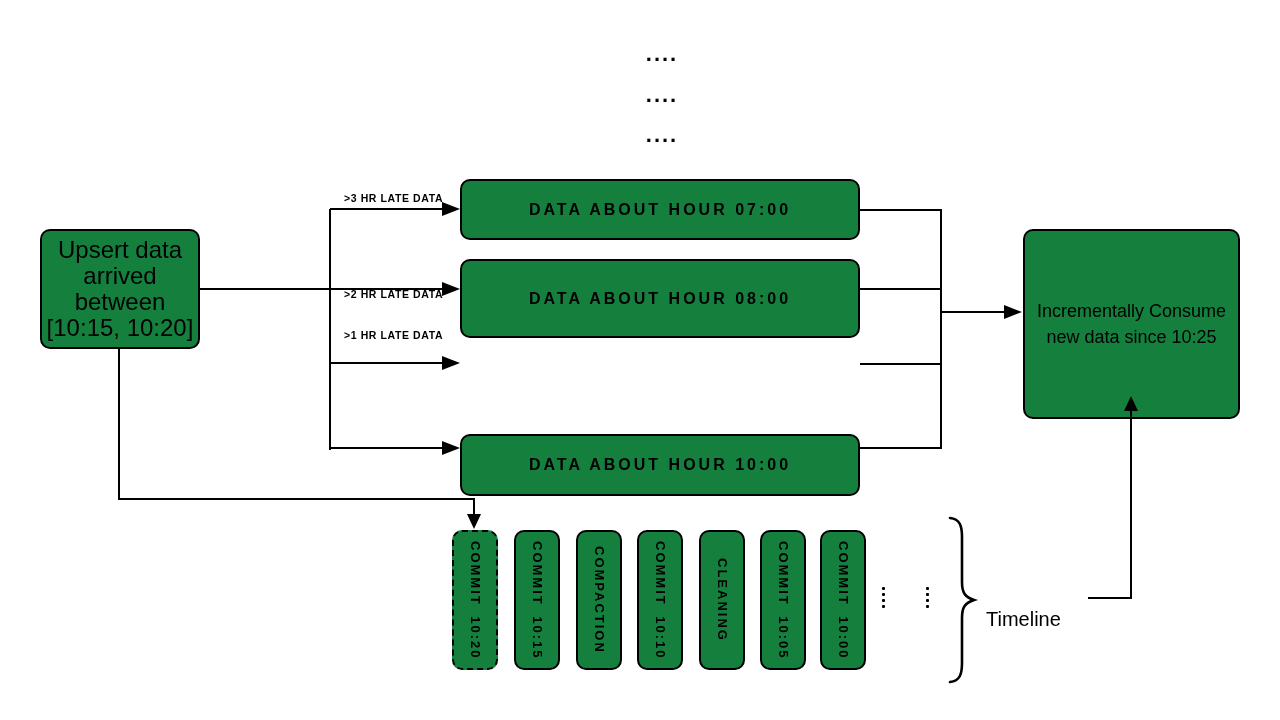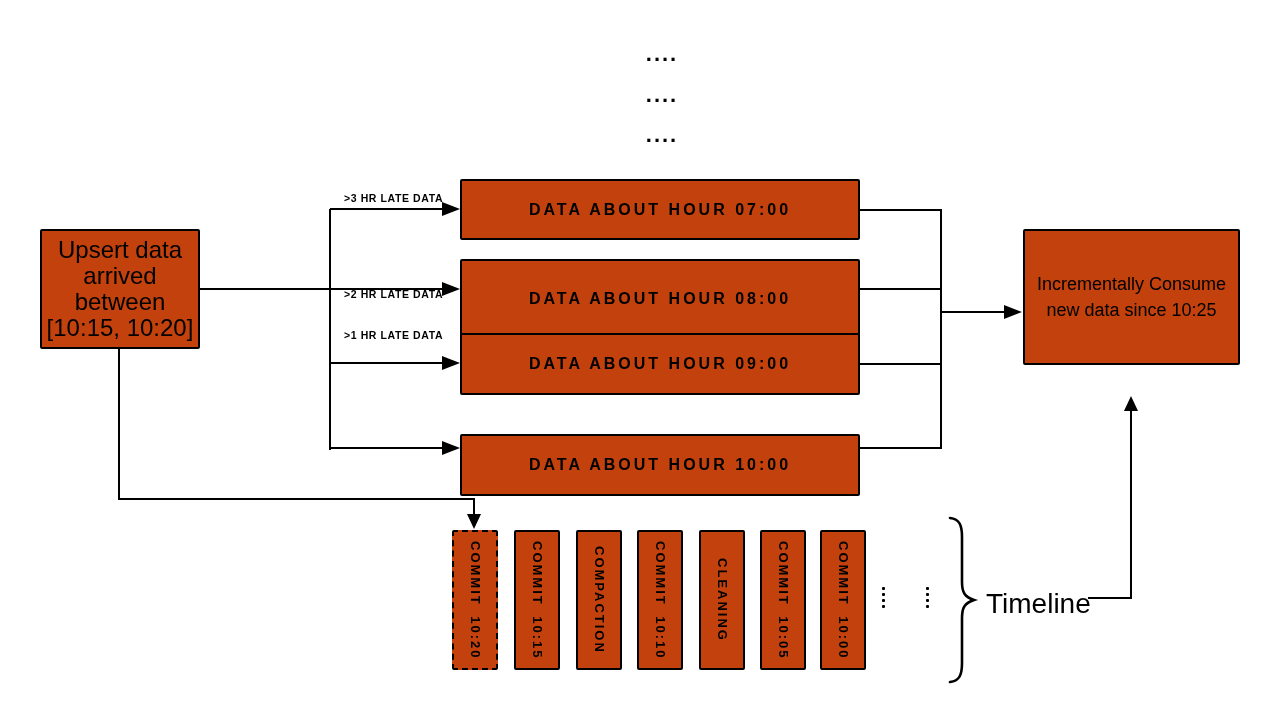--- a/index.html
+++ b/index.html
@@ -3,27 +3,27 @@
 <meta charset="utf-8">
 <style>
   html,body{margin:0;padding:0;background:#fff;}
   .canvas{
     position:relative;width:1280px;height:720px;background:#ffffff;
     font-family:"Liberation Sans","DejaVu Sans",sans-serif;color:#000;
     overflow:hidden;
   }
   .ln{position:absolute;background:#000;}
   .box{
-    position:absolute;border:2px solid #000;background:#c2410c;box-sizing:border-box;
+    position:absolute;border:2px solid #000;background:#15803d;box-sizing:border-box;
     display:flex;align-items:center;justify-content:center;text-align:center;
-    border-radius:2px;
+    border-radius:10px;
   }
   .src{left:40px;top:229px;width:160px;height:120px;font-size:24px;line-height:26px;}
   .hour{left:460px;width:400px;font-weight:700;font-size:16px;letter-spacing:3px;}
-  .consumer{left:1023px;top:229px;width:217px;height:136px;font-size:18px;line-height:26px;}
+  .consumer{left:1023px;top:229px;width:217px;height:190px;font-size:18px;line-height:26px;}
   .late{
     position:absolute;font-size:10.5px;font-weight:700;letter-spacing:0.6px;
     white-space:nowrap;
   }
   .tri{position:absolute;width:0;height:0;}
   .tri.right{border-top:7px solid transparent;border-bottom:7px solid transparent;border-left:18px solid #000;}
   .tri.down{border-left:7px solid transparent;border-right:7px solid transparent;border-top:15px solid #000;}
   .tri.up{border-left:7px solid transparent;border-right:7px solid transparent;border-bottom:15px solid #000;}
   .commit{
     top:530px;width:46px;height:140px;
@@ -32,21 +32,21 @@
     writing-mode:vertical-rl;text-orientation:mixed;white-space:nowrap;
     font-weight:700;font-size:13px;letter-spacing:2px;word-spacing:5px;
   }
   .commit.pending{border-style:dashed;}
   .topdots{
     position:absolute;left:640px;width:44px;text-align:center;
     font-size:22px;font-weight:700;letter-spacing:2px;line-height:20px;
   }
   .vdots{position:absolute;width:4px;}
   .vdots i{display:block;width:3px;height:3px;background:#000;margin:0 auto 3px auto;border-radius:1px;}
-  .timeline-label{position:absolute;left:986px;top:588px;font-size:28px;}
+  .timeline-label{position:absolute;left:986px;top:608px;font-size:20px;}
   svg.brace{position:absolute;left:945px;top:514px;}
 </style>
 </head>
 <body>
 
 <div class="canvas">
 
   <div class="topdots" style="top:44px">....</div>
   <div class="topdots" style="top:85px">....</div>
   <div class="topdots" style="top:125px">....</div>
@@ -73,23 +73,20 @@
 
   <div class="late" style="left:344px;top:192px">&gt;3 HR LATE DATA</div>
   <div class="late" style="left:344px;top:288px">&gt;2 HR LATE DATA</div>
   <div class="late" style="left:344px;top:329px">&gt;1 HR LATE DATA</div>
 
   <div class="box hour" style="top:179px;height:61px">
     <span>DATA ABOUT HOUR 07:00</span>
   </div>
   <div class="box hour" style="top:259px;height:79px">
     <span>DATA ABOUT HOUR 08:00</span>
-  </div>
-  <div class="box hour" style="top:333px;height:62px">
-    <span>DATA ABOUT HOUR 09:00</span>
   </div>
   <div class="box hour" style="top:434px;height:62px">
     <span>DATA ABOUT HOUR 10:00</span>
   </div>
 
   <div class="ln" style="left:860px;top:209px;width:81px;height:2px"></div>
   <div class="ln" style="left:860px;top:288px;width:81px;height:2px"></div>
   <div class="ln" style="left:860px;top:363px;width:81px;height:2px"></div>
   <div class="ln" style="left:860px;top:447px;width:81px;height:2px"></div>
   <div class="ln" style="left:940px;top:209px;width:2px;height:240px"></div>

